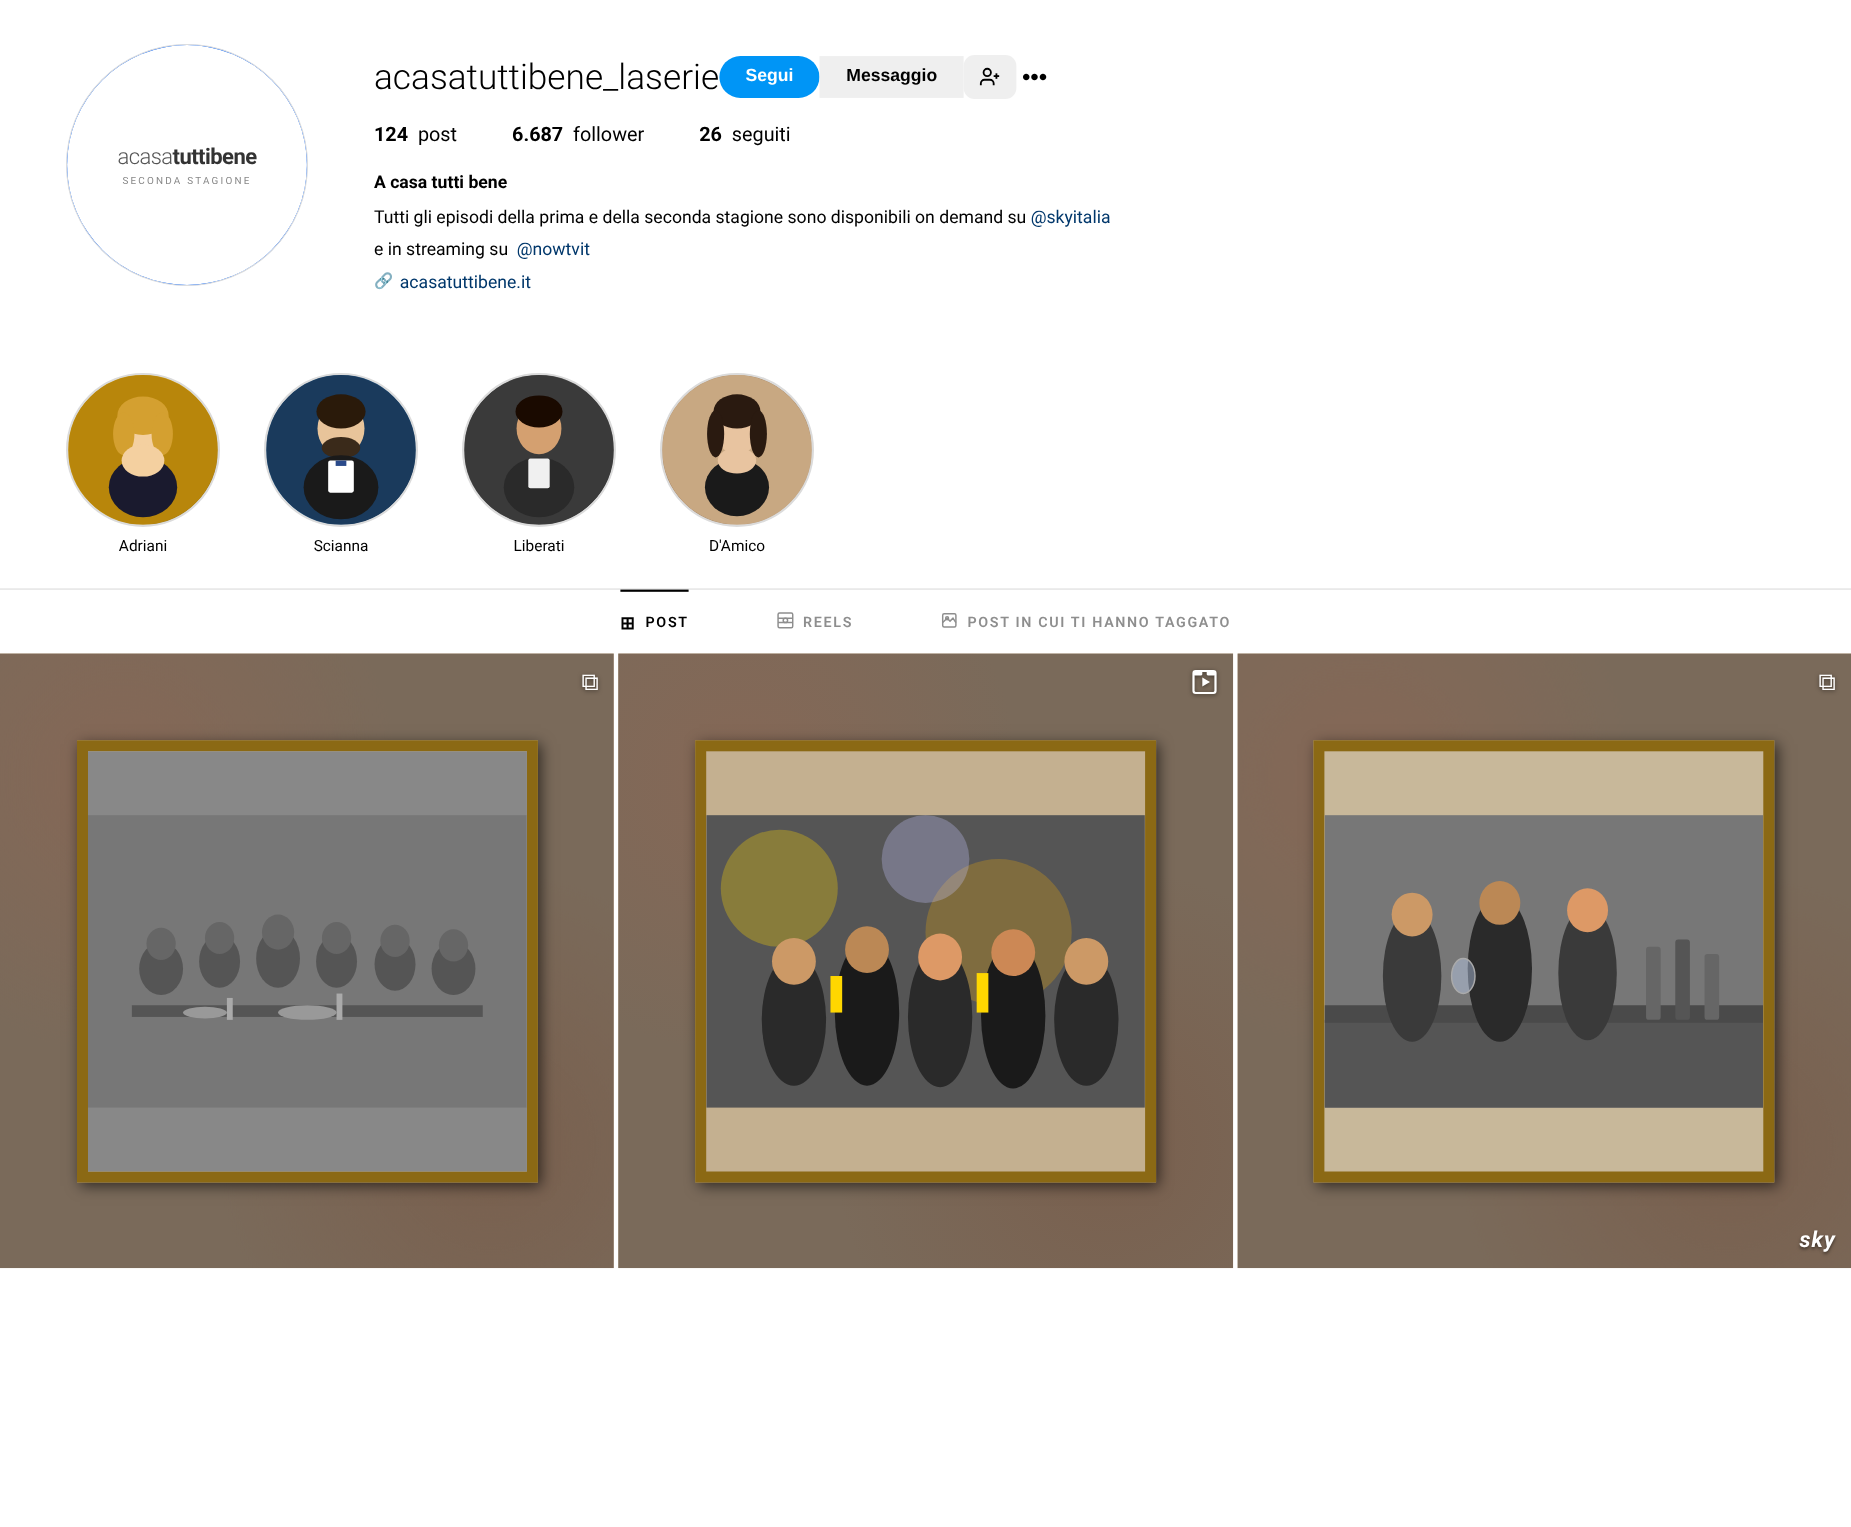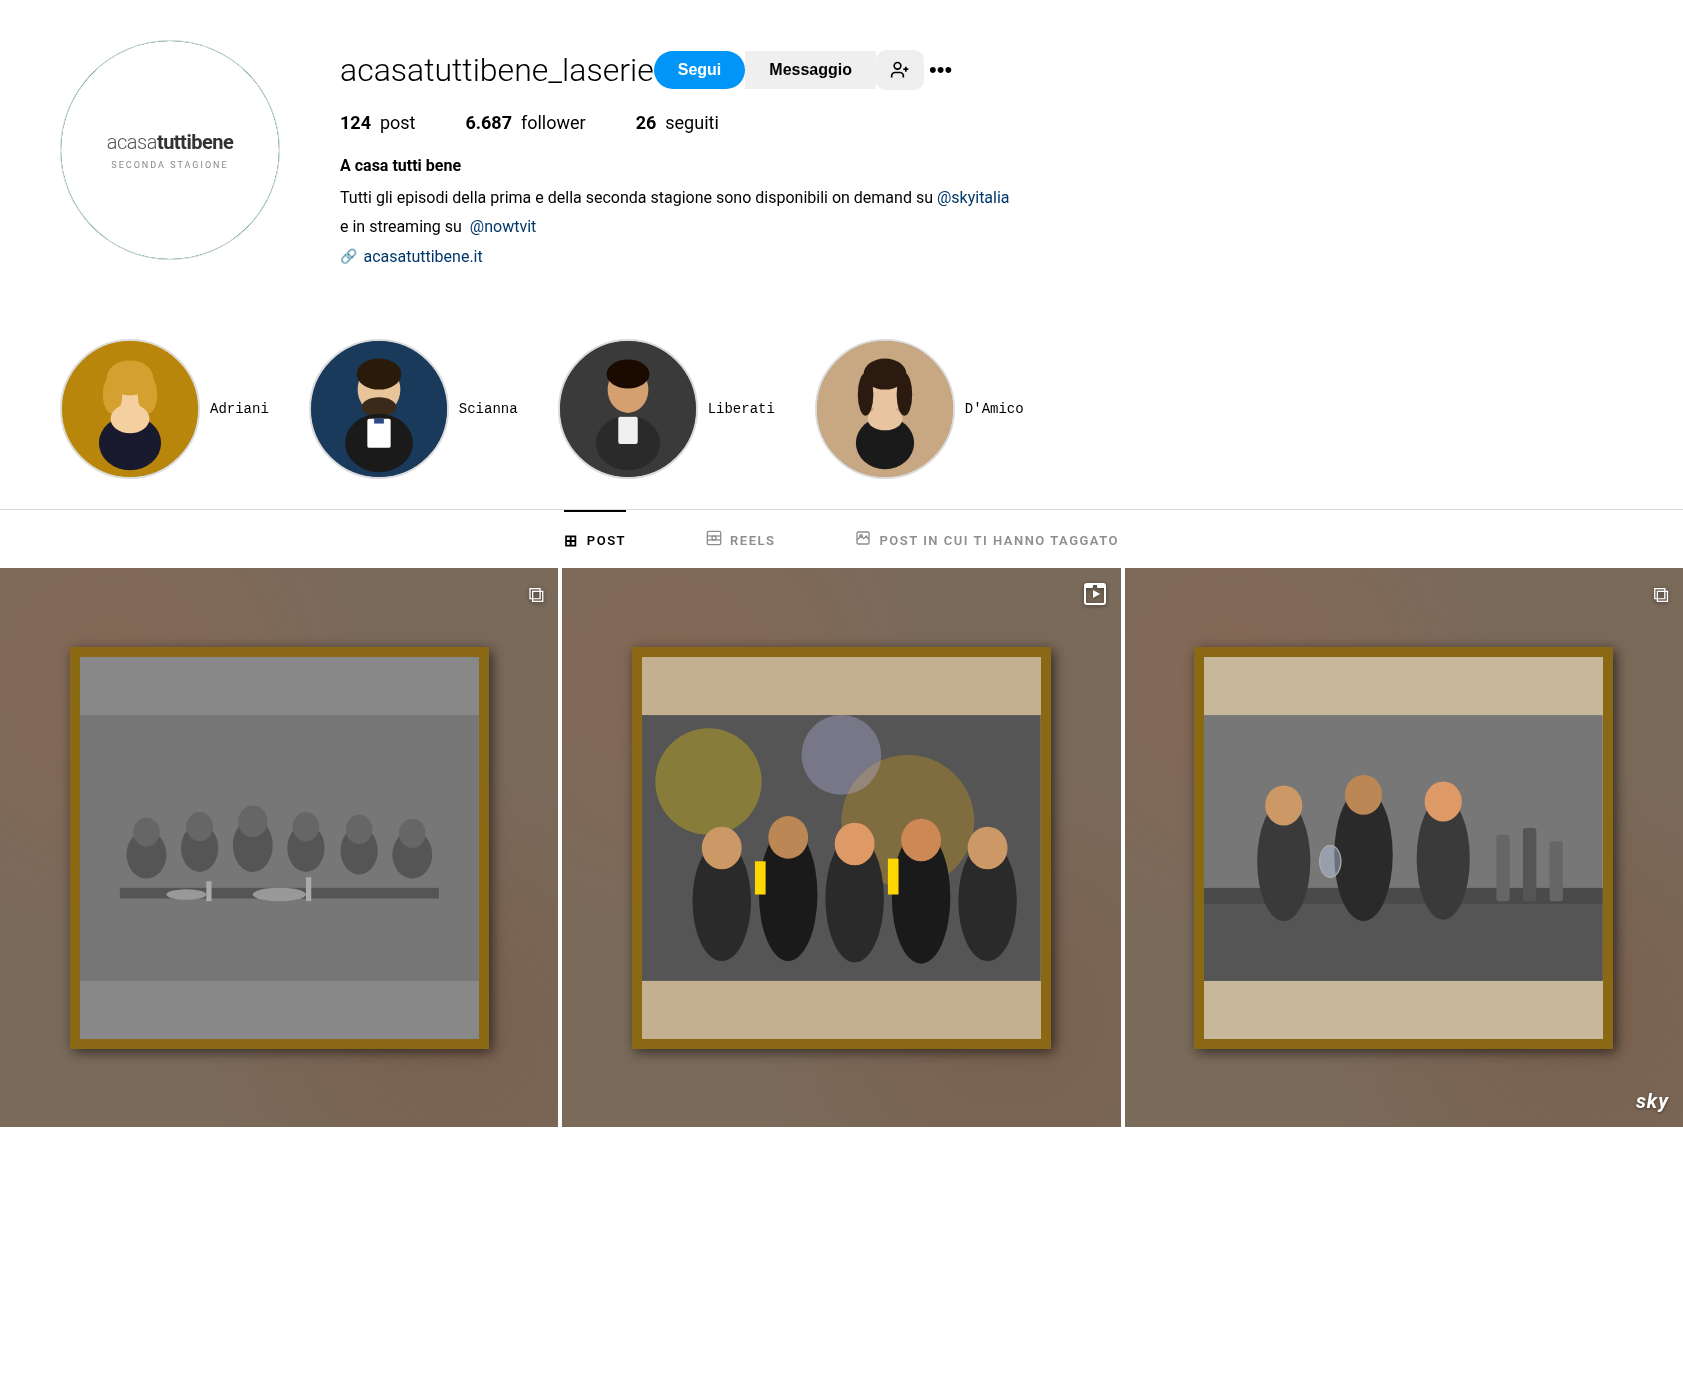--- a/index.html
+++ b/index.html
@@ -23,21 +23,21 @@
       align-items: flex-start;
       gap: 60px;
       margin-bottom: 30px;
     }
 
     .avatar-container {
       flex-shrink: 0;
       width: 220px;
       height: 220px;
       border-radius: 50%;
-      background: #0f766e;
+      background: #3b82f6;
       display: flex;
       align-items: center;
       justify-content: center;
       border: 1px solid #ddd;
       overflow: hidden;
     }
 
     .avatar-inner {
       width: 100%;
       height: 100%;
@@ -168,25 +168,24 @@
 
     
     .highlights-section {
       padding: 20px 60px 30px 60px;
       display: flex;
       gap: 40px;
     }
 
     .highlight-item {
       display: flex;
-      flex-direction: row;
+      flex-direction: column;
       align-items: center;
       gap: 10px;
       cursor: pointer;
-      font-family: Liberation Mono, monospace;
     }
 
     .highlight-circle {
       width: 140px;
       height: 140px;
       border-radius: 50%;
       border: 2px solid #dbdbdb;
       overflow: hidden;
       background: #ccc;
       display: flex;

